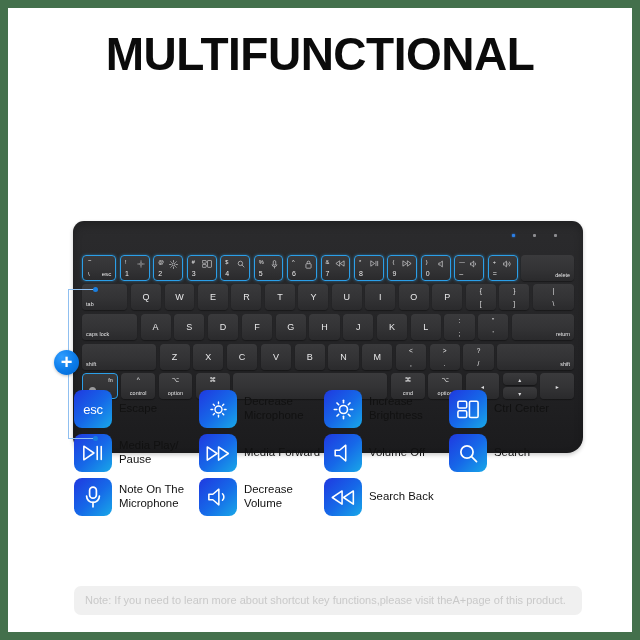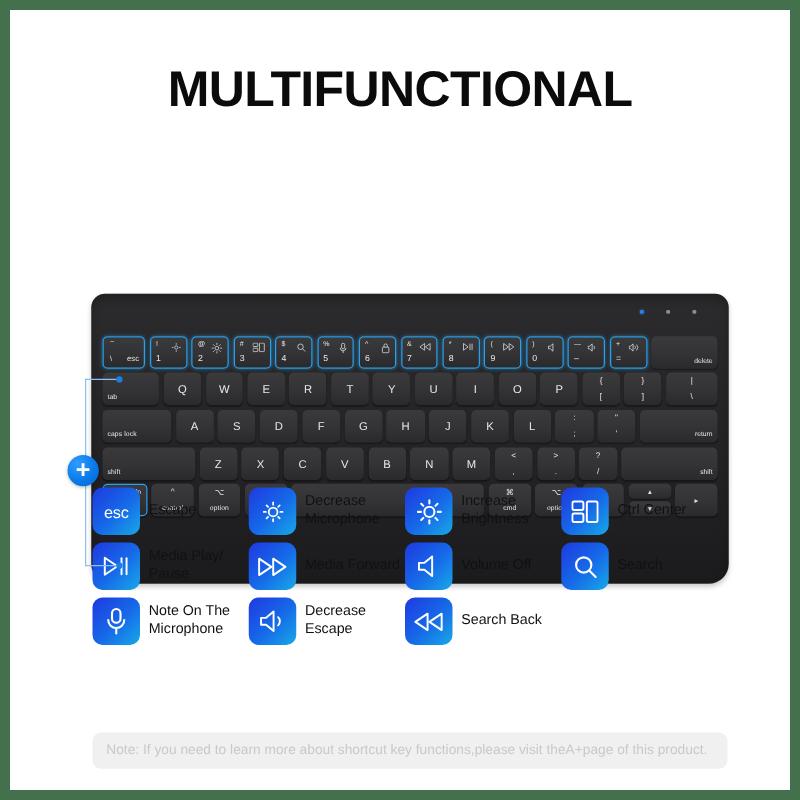--- a/index.html
+++ b/index.html
@@ -17,26 +17,25 @@
     overflow:hidden;
   }
 
   
   .title-wrap{
     padding-top:16px;
     text-align:center;
   }
   .title-line{
     font-weight:bold;
-    font-size:40px;
+    font-size:46px;
     letter-spacing:-0.5px;
     color:#0b0b0b;
     line-height:1.32;
     font-family:"Liberation Sans", sans-serif;
-    margin-top:22px;
   }
 
   
   .kb-area{
     position:relative;
     margin-top:14px;
     height:242px;
   }
   .plus-badge{
     position:absolute;
@@ -674,21 +673,21 @@
         </div>
         <div class="ltext">Note On The Microphone</div>
       </div>
       <div class="lcell">
         <div class="lbadge">
           <svg width="23" height="20" viewBox="0 0 24 22">
               <path d="M12.4 2.4 5.8 8H1.4v6h4.4l6.6 5.6z" fill="none" stroke="#fff" stroke-width="1.7" stroke-linejoin="round"></path>
               <path d="M16.4 7.4a5 5 0 0 1 0 7.2" fill="none" stroke="#fff" stroke-width="1.7" stroke-linecap="round"></path>
             </svg>
         </div>
-        <div class="ltext">Decrease Escape</div>
+        <div class="ltext">Decrease Volume</div>
       </div>
       <div class="lcell">
         <div class="lbadge">
           <svg width="24" height="17" viewBox="0 0 26 17">
               <path d="M12 1.4 1.4 8.5 12 15.6z" fill="none" stroke="#fff" stroke-width="1.7" stroke-linejoin="round"></path>
               <path d="M24.2 1.4 13.6 8.5 24.2 15.6z" fill="none" stroke="#fff" stroke-width="1.7" stroke-linejoin="round"></path>
             </svg>
         </div>
         <div class="ltext">Search Back</div>
       </div>

